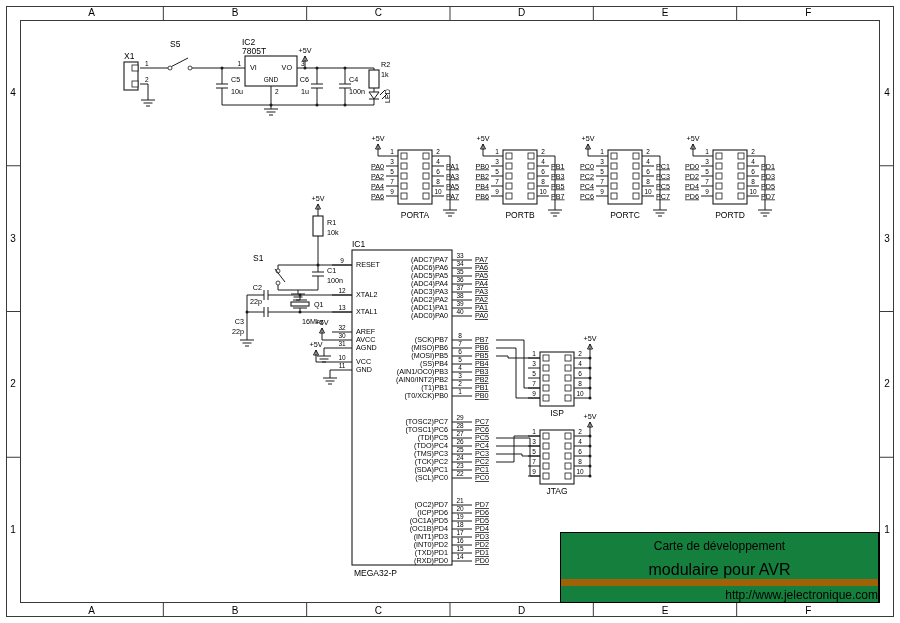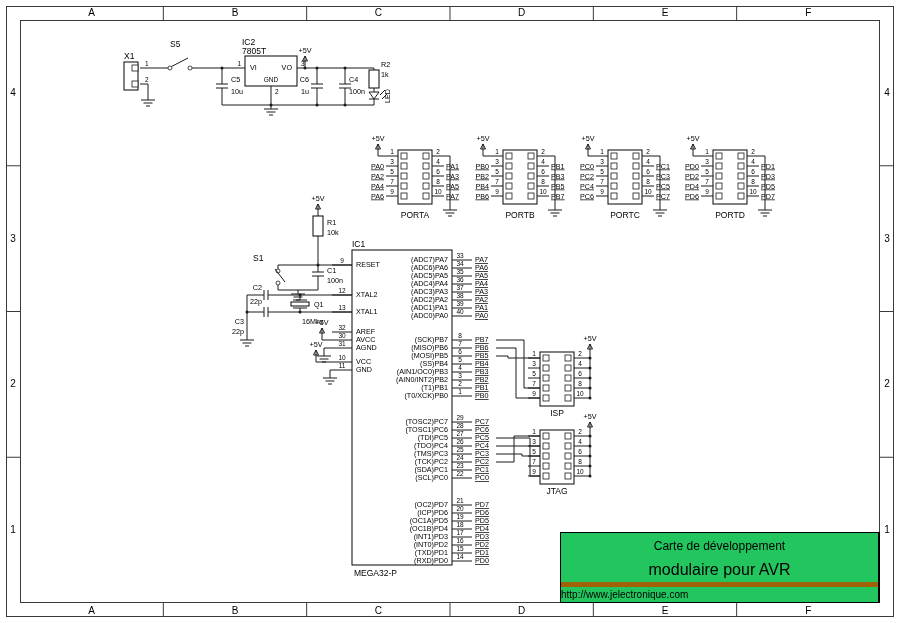--- a/index.html
+++ b/index.html
@@ -12,25 +12,25 @@
   #sch .pin{stroke:#1a1a1a;stroke-width:.8;fill:#fff}
   #sch .dot{fill:#1a1a1a;stroke:none}
   #sch .sym{stroke:#1a1a1a;stroke-width:1;fill:none}
   #sch text{fill:#000}
   .t6{font-size:6.5px}
   .t7{font-size:7.2px}
   .t8{font-size:8.5px}
   .t9{font-size:10px}
   .net{text-decoration:underline}
   #titleblock{position:absolute;left:560px;top:532px;width:318px;height:69px;
-              border:1px solid #000;display:flex;background:#22c55e}
+              border:1px solid #000;display:flex;background:#15803d}
   .tb-main{flex:1;display:flex;flex-direction:column;border-right:1px solid #000}
   .tb-t1{margin-top:6px;text-align:center;font-size:12px}
   .tb-t2{margin-top:8px;text-align:center;font-size:16px}
-  .tb-url{margin-top:auto;border-top:5px solid #a16207;font-size:10px;text-align:left;padding:2px 0}
+  .tb-url{margin-top:auto;border-top:7px solid #a16207;font-size:12px;text-align:right;padding:2px 0}
   .tb-side{width:132px;display:flex;flex-direction:column;
            font-family:"DejaVu Sans Mono",monospace;font-weight:700;font-size:10px}
   .tb-doc{padding:3px 4px;border-bottom:1px solid #000}
   .tb-date{padding:3px 4px;border-bottom:1px solid #000}
   .tb-sheet{padding:3px 4px}
 </style>
 </head>
 <body>
 
 <div id="scene">

